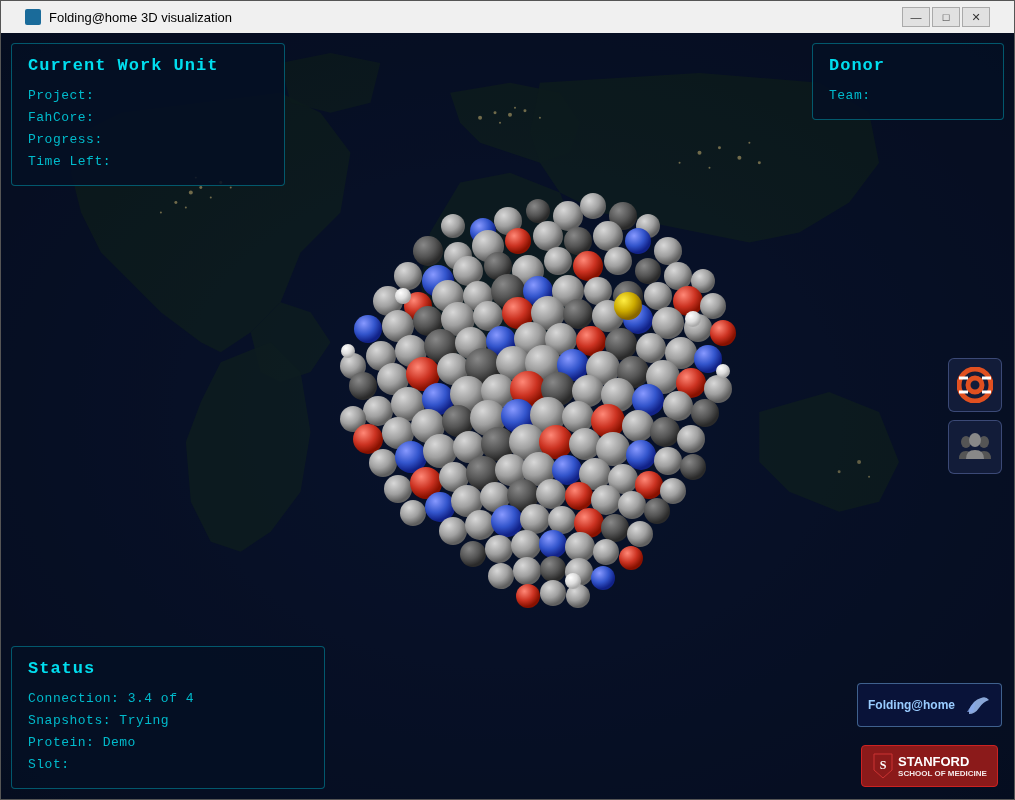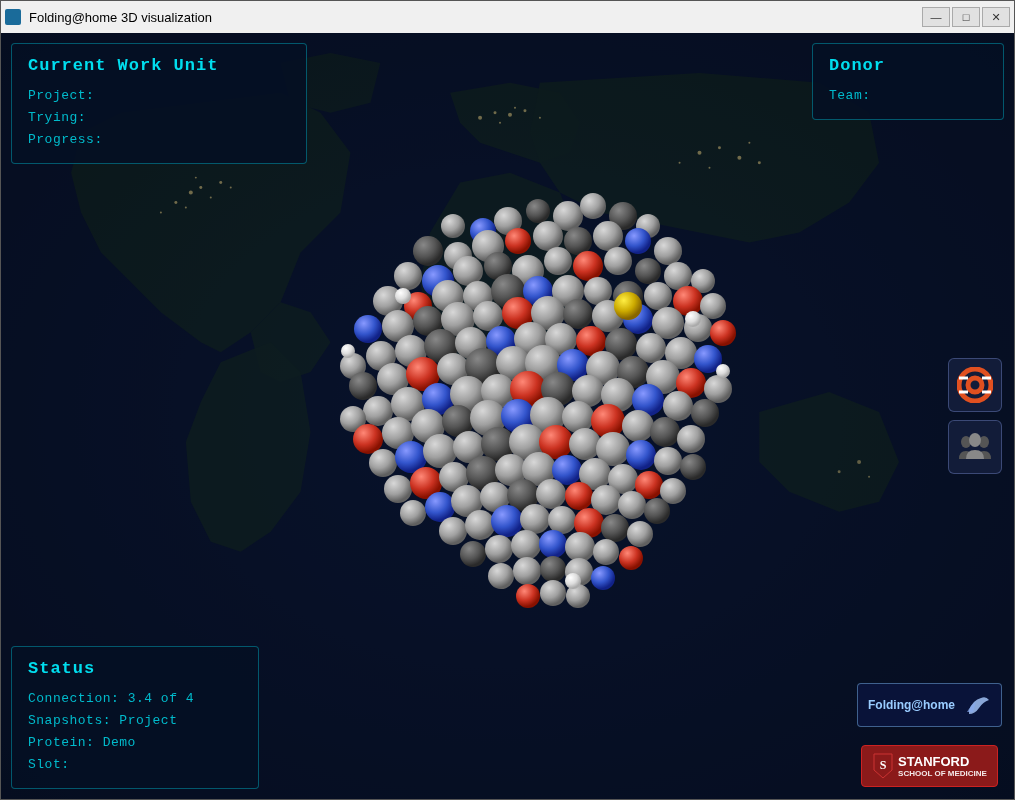--- a/index.html
+++ b/index.html
@@ -18,21 +18,21 @@
       display: flex;
       flex-direction: column;
       border: 1px solid #555;
     }
 
     .titlebar {
       background: #f0f0f0;
       height: 32px;
       display: flex;
       align-items: center;
-      padding: 0 4px;
+      padding: 0 24px;
       gap: 8px;
       flex-shrink: 0;
     }
 
     .titlebar-icon {
       width: 16px;
       height: 16px;
       background: #1a6b9a;
       border-radius: 2px;
     }
@@ -112,35 +112,35 @@
       font-size: 13px;
       color: #00bbcc;
       line-height: 1.7;
       letter-spacing: 0.5px;
     }
 
     
     .panel-work-unit {
       top: 10px;
       left: 10px;
-      width: 296px;
+      width: 274px;
     }
 
     
     .panel-donor {
       top: 10px;
       right: 10px;
       width: 192px;
     }
 
     
     .panel-status {
       bottom: 10px;
       left: 10px;
-      width: 248px;
+      width: 314px;
     }
 
     
     .sidebar-icons {
       position: absolute;
       right: 12px;
       top: 50%;
       transform: translateY(-50%);
       display: flex;
       flex-direction: column;
@@ -518,24 +518,27 @@
         <circle cx="460" cy="178" r="8" fill="url(#whiteAtom)"></circle>
       </svg>
     </div>
 
     <div class="panel panel-work-unit">
       <div class="panel-title">Current Work Unit</div>
       <div class="panel-row">
         <span>Project:</span>
       </div>
       <div class="panel-row">
-        <span>Trying:</span>
+        <span>FahCore:</span>
       </div>
       <div class="panel-row">
         <span>Progress:</span>
+      </div>
+      <div class="panel-row">
+        <span>Time Left:</span>
       </div>
     </div>
 
     <div class="panel panel-donor">
       <div class="panel-title">Donor</div>
       <div class="panel-row">
         <span>Team:</span>
       </div>
     </div>
 
@@ -569,21 +572,21 @@
     </div>
 
     <div class="panel panel-status">
       <div class="panel-title">Status</div>
       <div class="panel-row">
         <span>Connection: </span>
         <span>3.4 of 4</span>
       </div>
       <div class="panel-row">
         <span>Snapshots:</span>
-        <span>Project</span>
+        <span>Trying</span>
       </div>
       <div class="panel-row">
         <span>Protein:   </span>
         <span>    Demo</span>
       </div>
       <div class="panel-row">
         <span>Slot:</span>
       </div>
     </div>
 

